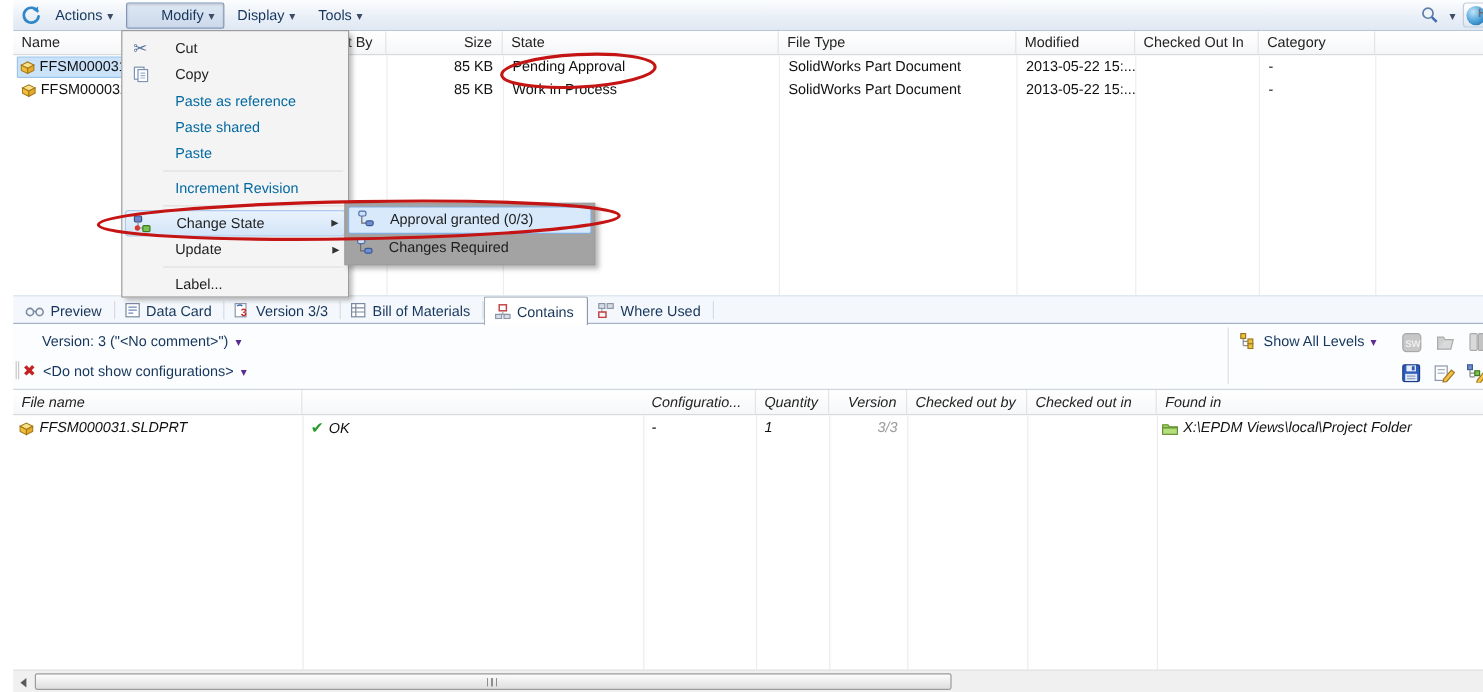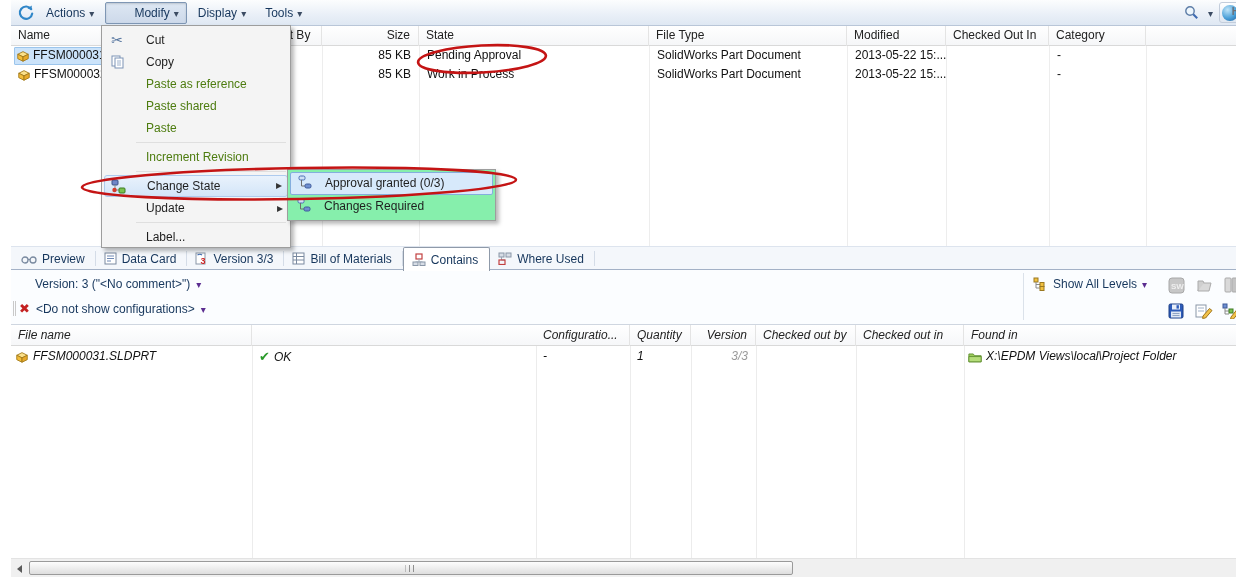--- a/index.html
+++ b/index.html
@@ -35,33 +35,33 @@
   .u-cell.right { text-align:right; padding-right:8px; padding-left:0; }
   .name-cell { display:flex; align-items:center; gap:3px; padding-left:3px; }
   .name-sel { display:flex; align-items:center; gap:3px; background:#cbe3fa; border:1px solid #9cc5ec; border-radius:1px; padding:0 3px 0 1px; height:18px; }
   .gridline { position:absolute; top:20px; width:1px; background:#ededed; height:200px; }
   .gridline2 { position:absolute; top:21px; width:1px; background:#ececec; }
 
   
   #menu { position:absolute; left:90px; top:25px; width:190px; height:223px; background:#f4f4f4;
     border:1px solid #9d9d9d; box-shadow:3px 3px 4px rgba(0,0,0,.28); z-index:50; padding-top:3px; }
   .mi { position:relative; height:22px; line-height:22px; padding-left:44px; color:#1e1e1e; white-space:nowrap; }
-  .mi.disabled { color:#4d7c0f; }
+  .mi.disabled { color:#0369a1; }
   .mi .mi-icon { position:absolute; left:7px; top:3px; width:16px; height:16px; display:flex; align-items:center; justify-content:center; }
   .mi .sub-arrow { position:absolute; right:7px; top:0; }
   .mi .sub-arrow::after { content:"▸"; color:#333; font-size:12px; }
   .mi.hot { margin:0 2px; padding-left:42px; border:1px solid #aecbee; border-radius:3px;
     background:linear-gradient(#e9f2fc,#d3e5f8); height:22px; line-height:20px; }
   .mi.hot .mi-icon { left:5px; top:2px; }
   .mi.hot .sub-arrow { right:5px; top:-1px; }
   .m-sep { height:1px; background:#dfdfdf; margin:3px 4px 3px 34px; }
   .scissors { color:#51719c; font-size:14px; }
 
   
-  #submenu { position:absolute; left:276px; top:169px; width:209px; height:52px; background:#86efac;
+  #submenu { position:absolute; left:276px; top:169px; width:209px; height:52px; background:#a3a3a3;
     border:1px solid #9d9d9d; box-shadow:3px 3px 4px rgba(0,0,0,.28); z-index:51; padding-top:2px; }
   .smi { position:relative; height:23px; line-height:23px; padding-left:36px; color:#1e1e1e; white-space:nowrap; }
   .smi .mi-icon { position:absolute; left:8px; top:3px; width:16px; height:16px; }
   .smi.hot { margin:0 2px; padding-left:34px; border:1px solid #84aede; border-radius:2px; background:#d7e9fb; line-height:21px; }
   .smi.hot .mi-icon { left:6px; top:2px; }
 
   
   #tabstrip { position:absolute; left:0; top:246px; width:1236px; height:24px; background:#f4f7fb;
     border-top:1px solid #dde4ee; display:flex; align-items:stretch; padding-left:2px; }
   #tabstrip::before { content:""; position:absolute; left:0; bottom:0; width:1236px; height:1px; background:#a3b1c6; }

